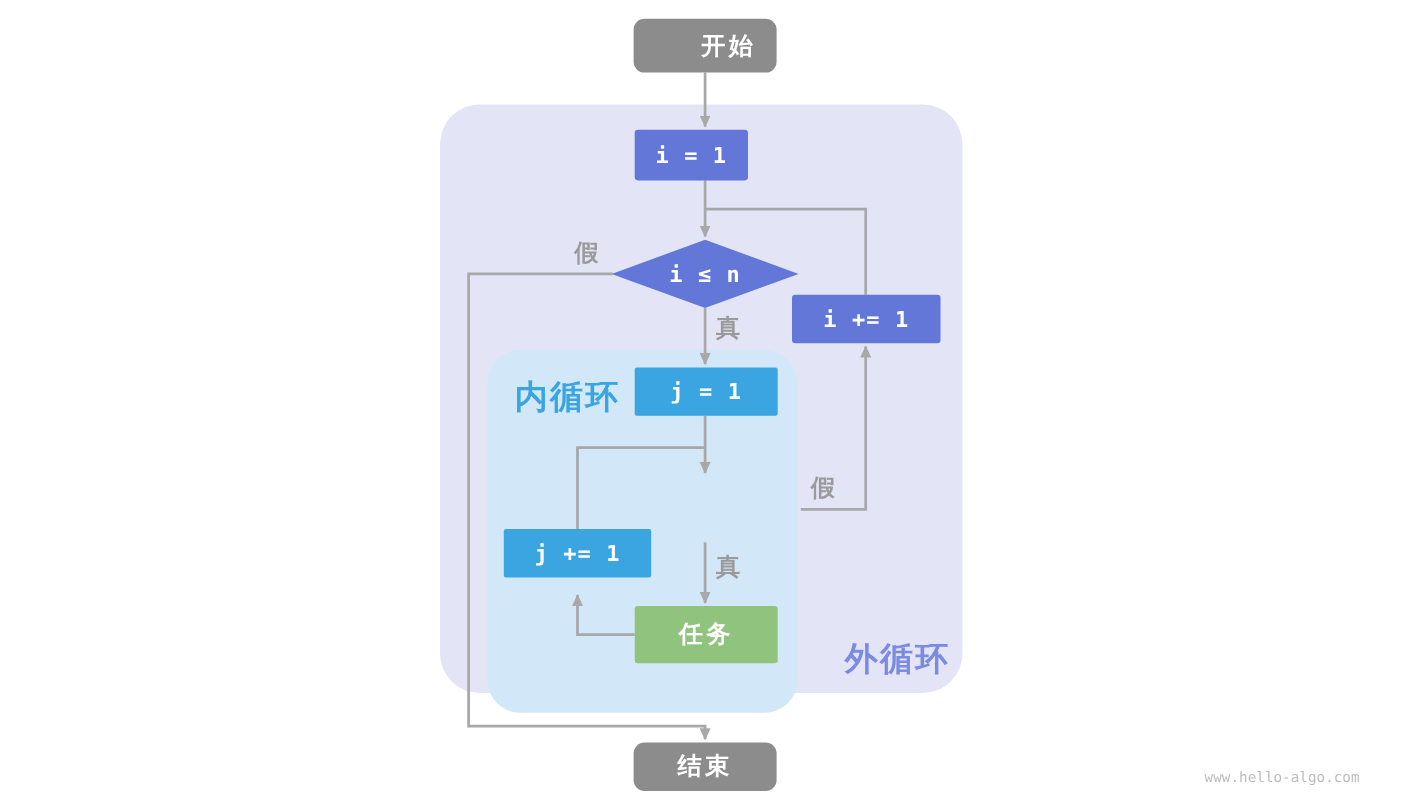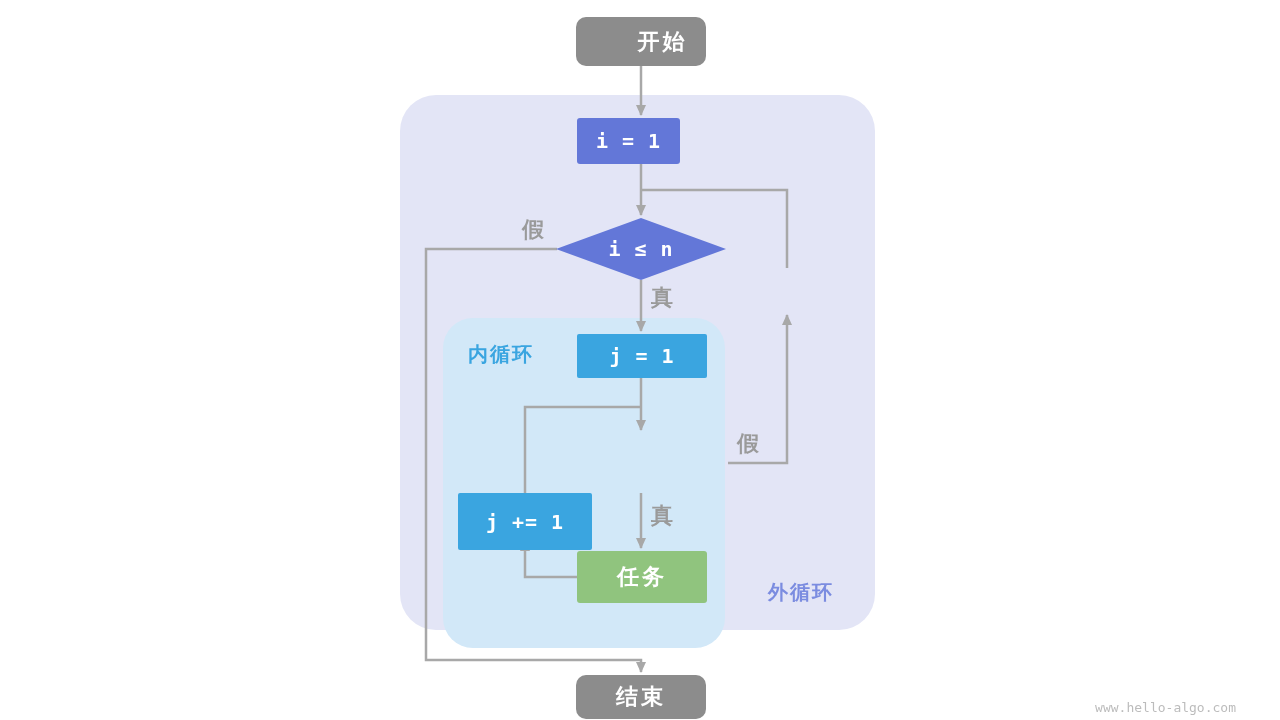--- a/index.html
+++ b/index.html
@@ -45,35 +45,35 @@
   .green    { background:var(--green-node,#90c47e); border-radius:3px; }
 
   .diamond { clip-path:polygon(50% 0, 100% 50%, 50% 100%, 0 50%); border-radius:0; }
 
   .n-start { left:576px; top:17px;  width:130px; height:49px;padding-left:43px; }
   .n-initi { left:577px; top:118px; width:103px; height:46px; }
   .n-condi { left:556px; top:218px; width:170px; height:62px; }
   .n-inci  { left:720px; top:268px; width:135px; height:44px; }
   .n-initj { left:577px; top:334px; width:130px; height:44px; }
   .n-condj { left:553px; top:433px; width:176px; height:60px; }
-  .n-incj  { left:458px; top:493px; width:134px; height:57px; }
+  .n-incj  { left:458px; top:481px; width:134px; height:44px; }
   .n-task  { left:577px; top:551px; width:130px; height:52px; }
   .n-end   { left:576px; top:675px; width:130px; height:44px; }
 
   
   .edge-label {
     font-size:22px; font-weight:bold;
     color:var(--edge-label,#9a9a9a);
   }
   .lbl-false-outer { left:522px; top:215px; }
   .lbl-true-outer  { left:651px; top:283px; }
   .lbl-false-inner { left:737px; top:429px; }
   .lbl-true-inner  { left:651px; top:501px; }
 
-  .loop-label { font-size:20px; font-weight:bold; letter-spacing:2px; }
+  .loop-label { font-size:30px; font-weight:bold; letter-spacing:2px; }
   .lbl-inner-loop { left:468px; top:341px; color:var(--inner-label,#3aa5e0); }
   .lbl-outer-loop { left:768px; top:579px; color:var(--outer-label,#7b8ce0); }
 
   .watermark {
     right:44px; bottom:5px;
     font-family:"DejaVu Sans Mono", monospace;
     font-size:13px;
     color:var(--watermark,#bcbcbc);
   }
 </style>
@@ -99,20 +99,21 @@
     <path class="edge arrowed" d="M641,280 V331"></path>
     <path class="edge arrowed" d="M641,378 V430"></path>
     <path class="edge arrowed" d="M641,493 V548"></path>
     <path class="edge arrowed" d="M577,577 H525 V541"></path>
     <path class="edge arrowed" d="M728,463 H787 V315"></path>
   </svg>
 
   <div class="abs node terminal cjk n-start">开始</div>
   <div class="abs node purple code n-initi">i = 1</div>
   <div class="abs node purple code diamond n-condi">i ≤ n</div>
+  <div class="abs node purple code n-inci">i += 1</div>
   <div class="abs node cyan code n-initj">j = 1</div>
   <div class="abs node cyan code n-incj">j += 1</div>
   <div class="abs node green cjk n-task">任务</div>
   <div class="abs node terminal cjk n-end">结束</div>
 
   <div class="abs edge-label lbl-false-outer">假</div>
   <div class="abs edge-label lbl-true-outer">真</div>
   <div class="abs edge-label lbl-false-inner">假</div>
   <div class="abs edge-label lbl-true-inner">真</div>
 

